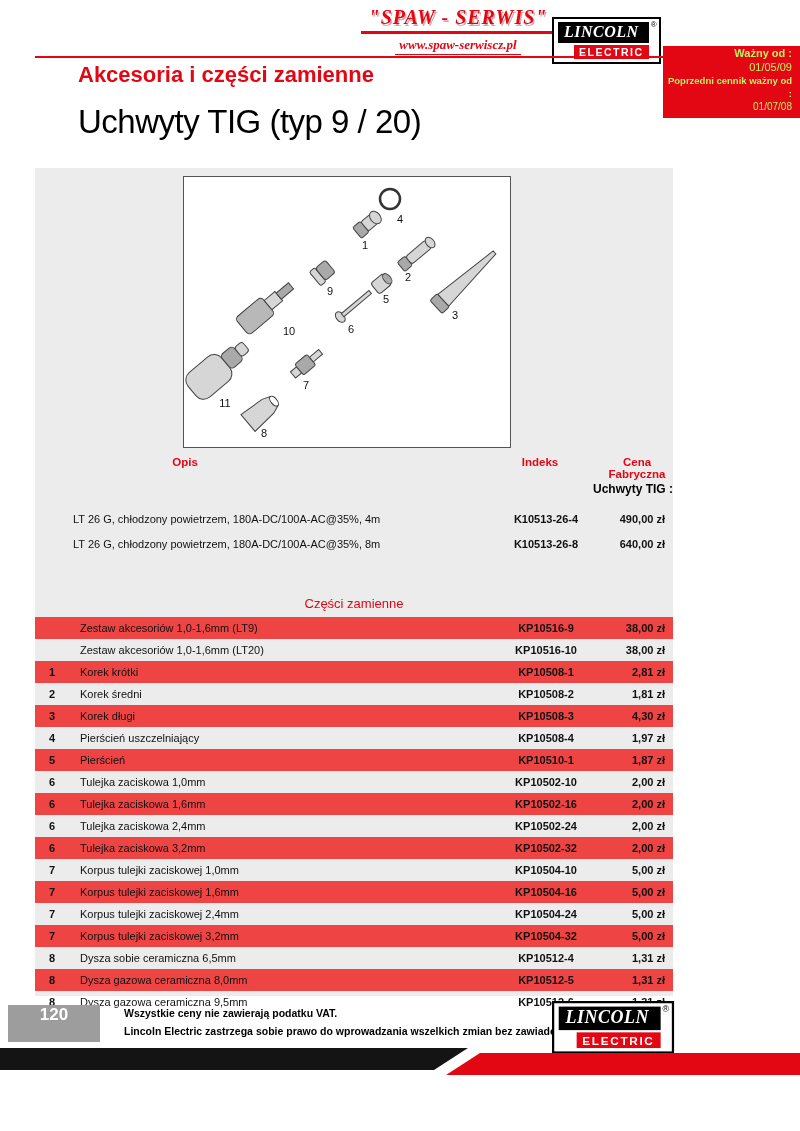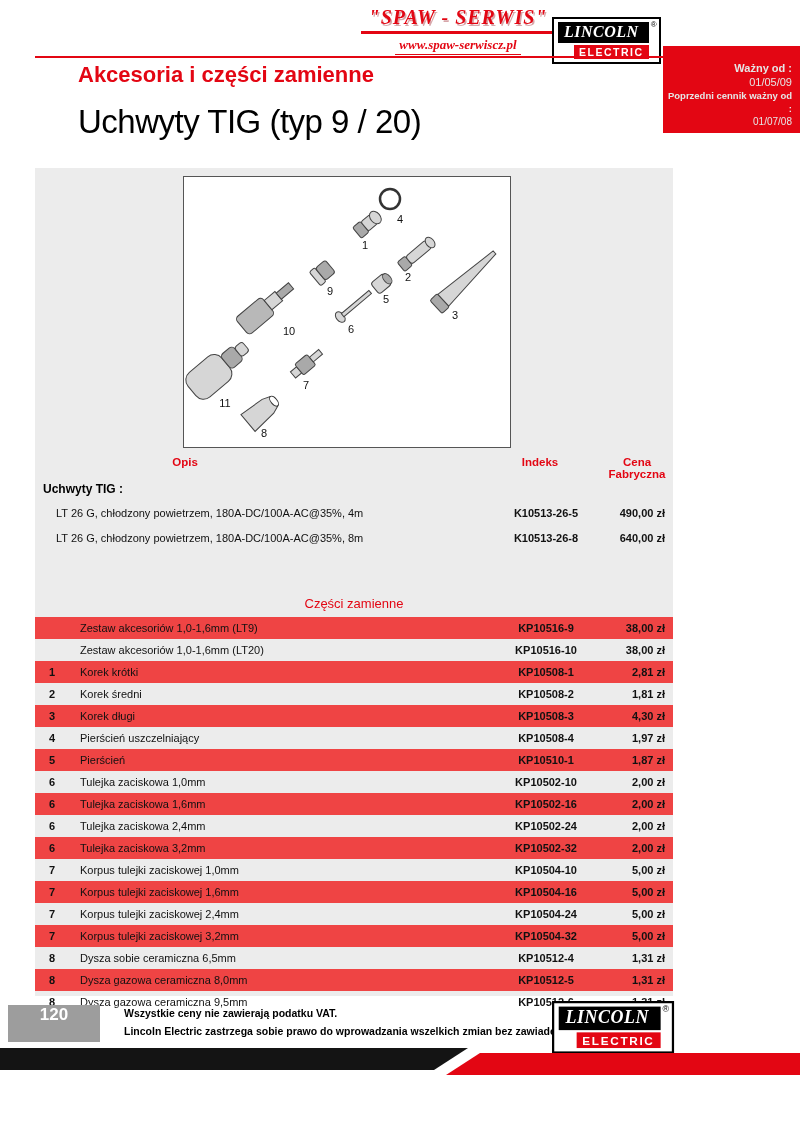--- a/index.html
+++ b/index.html
@@ -46,22 +46,22 @@
   .lincoln-reg { position:absolute; top:-2px; right:-8px; font-size:8px; color:#000; }
   .lincoln-sub {
     display:block; background:#e30613; color:#fff;
     font-size:10.5px; font-weight:bold; letter-spacing:1.5px;
     text-align:center; padding:1px 2px; margin:2px 0 0 16px;
   }
 
   
   .validity-box {
     position:absolute; left:663px; top:46px; width:137px;
-    background:#e30613; color:#e5e5e5;
-    text-align:right; padding:15px 8px 5px 3px;
+    background:#e30613; color:#bef264;
+    text-align:right; padding:0 8px 5px 3px;
   }
   .validity-box .v1 { font-size:11px; font-weight:bold; line-height:14px; }
   .validity-box .v2 { font-size:11px; line-height:14px; }
   .validity-box .v3 { font-size:9.5px; font-weight:bold; line-height:13px; }
   .validity-box .v4 { font-size:10px; line-height:13px; }
 
   .red-rule { position:absolute; left:35px; top:56px; width:628px; height:2px; background:#e30613; }
 
   .section-title { position:absolute; left:78px; top:62px; font-size:22px; font-weight:bold; color:#e30613; }
   .page-title { position:absolute; left:78px; top:103px; font-size:33px; font-weight:400; color:#000; letter-spacing:-0.5px; }
@@ -79,23 +79,23 @@
   .p-knurl { fill:#b8b8b8; stroke:#444; stroke-width:1; }
   .plabel  { font-family:"Liberation Sans",sans-serif; font-size:11px; fill:#111; text-anchor:middle; }
 
   
   .table-area { position:absolute; left:0; top:288px; width:638px; }
   .thead { position:relative; height:22px; font-size:11.5px; font-weight:bold; color:#e30613; }
   .th-opis   { position:absolute; left:90px;  width:120px; text-align:center; }
   .th-indeks { position:absolute; left:450px; width:110px; text-align:center; }
   .th-cena   { position:absolute; left:566px; width:72px;  text-align:center; }
 
-  .section-label { height:22px; line-height:22px; padding-left:8px; font-weight:bold; font-size:12px; color:#000; }
-
-  .trow { display:flex; align-items:center; height:25px; font-size:11px; padding-left:21px; }
+  .section-label { height:22px; line-height:22px; padding-left:8px; font-weight:bold; font-size:12px; color:#000;text-align:right; }
+
+  .trow { display:flex; align-items:flex-end; height:25px; font-size:11px; padding-left:38px; }
   .t-desc { flex:1; }
   .col-indeks { width:110px; text-align:center; font-weight:bold; }
   .col-cena   { width:72px; text-align:right; font-weight:bold; padding-right:8px; }
 
   .parts-label { height:26px; line-height:26px; text-align:center; color:#e30613; font-weight:normal; font-size:13px;margin-top:41px; }
 
   .prow { display:flex; align-items:center; height:22px; font-size:11px; }
   .prow.shade { background:#ef4444; }
   .col-num  { width:34px; text-align:center; font-weight:bold; }
   .col-desc { flex:1; padding-left:11px; }
@@ -221,21 +221,21 @@
     <div class="thead">
       <span class="th-opis">Opis</span>
       <span class="th-indeks">Indeks</span>
       <span class="th-cena">Cena Fabryczna</span>
     </div>
 
     <div class="section-label">Uchwyty TIG :</div>
 
     <div class="trow">
       <span class="t-desc">LT 26 G, chłodzony powietrzem, 180A-DC/100A-AC@35%, 4m</span>
-      <span class="col-indeks">K10513-26-5</span>
+      <span class="col-indeks">K10513-26-4</span>
       <span class="col-cena">490,00 zł</span>
     </div>
     <div class="trow">
       <span class="t-desc">LT 26 G, chłodzony powietrzem, 180A-DC/100A-AC@35%, 8m</span>
       <span class="col-indeks">K10513-26-8</span>
       <span class="col-cena">640,00 zł</span>
     </div>
 
     <div class="parts-label">Części zamienne</div>
 

